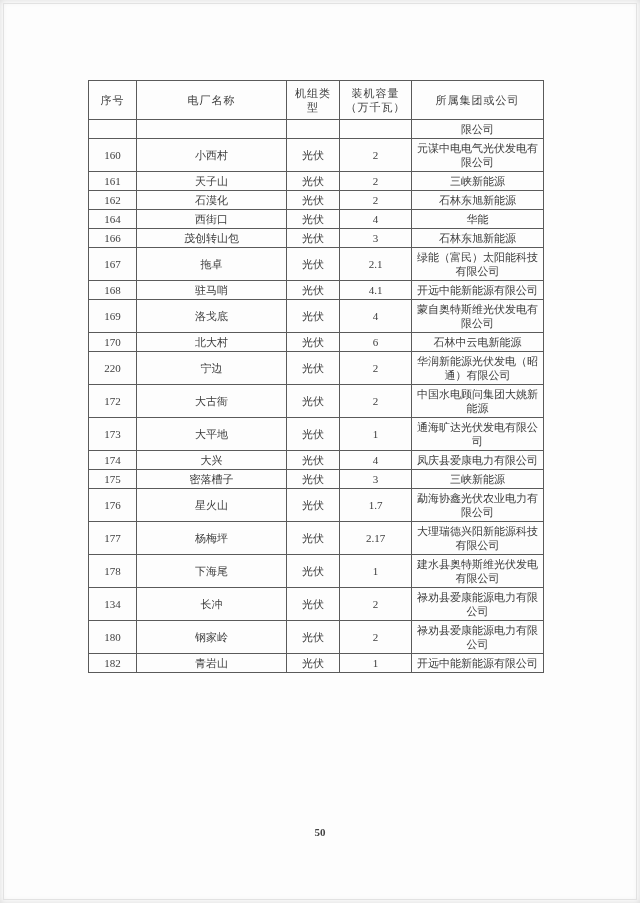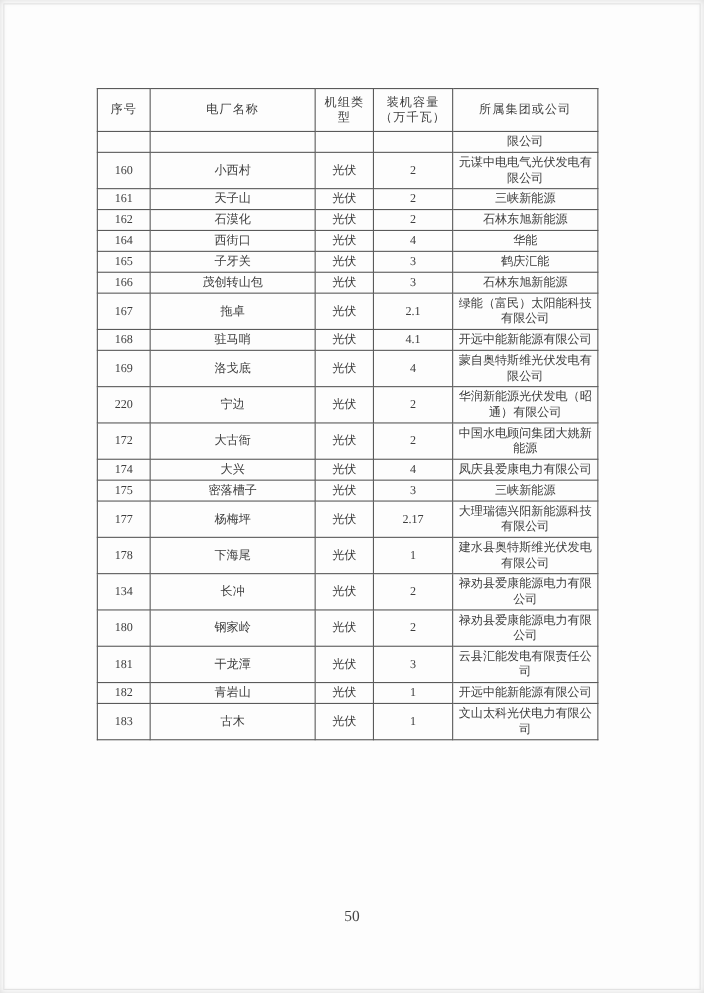--- a/index.html
+++ b/index.html
@@ -54,22 +54,23 @@
   .col-type     { width: 53px; }
   .col-capacity { width: 72px; }
   .col-company  { width: 132px; }
   .two-line span { display: block; }
   .page-number {
     position: absolute;
     top: 826px;
     left: 0;
     width: 100%;
     text-align: center;
-    font-size: 14px;
+    font-size: 11px;
     color: #444;
+    font-weight: bold;
   }
 </style>
 </head>
 <body>
 
 <div class="page">
   <div class="scan-frame"></div>
 
   <table class="plants">
     <colgroup>
@@ -125,27 +126,20 @@
         <td>石林东旭新能源</td>
       </tr>
         <tr style="">
         <td>164</td>
         <td>西街口</td>
         <td>光伏</td>
         <td>4</td>
         <td>华能</td>
       </tr>
         <tr style="">
-        <td>165</td>
-        <td>子牙关</td>
-        <td>光伏</td>
-        <td>3</td>
-        <td>鹤庆汇能</td>
-      </tr>
-        <tr style="">
         <td>166</td>
         <td>茂创转山包</td>
         <td>光伏</td>
         <td>3</td>
         <td>石林东旭新能源</td>
       </tr>
         <tr style="">
         <td>167</td>
         <td>拖卓</td>
         <td>光伏</td>
@@ -160,48 +154,69 @@
         <td>开远中能新能源有限公司</td>
       </tr>
         <tr style="">
         <td>169</td>
         <td>洛戈底</td>
         <td>光伏</td>
         <td>4</td>
         <td>蒙自奥特斯维光伏发电有限公司</td>
       </tr>
         <tr style="">
+        <td>170</td>
+        <td>北大村</td>
+        <td>光伏</td>
+        <td>6</td>
+        <td>石林中云电新能源</td>
+      </tr>
+        <tr style="">
         <td>220</td>
         <td>宁边</td>
         <td>光伏</td>
         <td>2</td>
         <td>华润新能源光伏发电（昭通）有限公司</td>
       </tr>
         <tr style="">
         <td>172</td>
         <td>大古衙</td>
         <td>光伏</td>
         <td>2</td>
         <td>中国水电顾问集团大姚新能源</td>
       </tr>
         <tr style="">
+        <td>173</td>
+        <td>大平地</td>
+        <td>光伏</td>
+        <td>1</td>
+        <td>通海旷达光伏发电有限公司</td>
+      </tr>
+        <tr style="">
         <td>174</td>
         <td>大兴</td>
         <td>光伏</td>
         <td>4</td>
         <td>凤庆县爱康电力有限公司</td>
       </tr>
         <tr style="">
         <td>175</td>
         <td>密落槽子</td>
         <td>光伏</td>
         <td>3</td>
         <td>三峡新能源</td>
       </tr>
         <tr style="">
+        <td>176</td>
+        <td>星火山</td>
+        <td>光伏</td>
+        <td>1.7</td>
+        <td>勐海协鑫光伏农业电力有限公司</td>
+      </tr>
+        <tr style="">
         <td>177</td>
         <td>杨梅坪</td>
         <td>光伏</td>
         <td>2.17</td>
         <td>大理瑞德兴阳新能源科技有限公司</td>
       </tr>
         <tr style="">
         <td>178</td>
         <td>下海尾</td>
         <td>光伏</td>
@@ -216,37 +231,23 @@
         <td>禄劝县爱康能源电力有限公司</td>
       </tr>
         <tr style="">
         <td>180</td>
         <td>钢家岭</td>
         <td>光伏</td>
         <td>2</td>
         <td>禄劝县爱康能源电力有限公司</td>
       </tr>
         <tr style="">
-        <td>181</td>
-        <td>干龙潭</td>
-        <td>光伏</td>
-        <td>3</td>
-        <td>云县汇能发电有限责任公司</td>
-      </tr>
-        <tr style="">
         <td>182</td>
         <td>青岩山</td>
         <td>光伏</td>
         <td>1</td>
         <td>开远中能新能源有限公司</td>
       </tr>
-        <tr style="">
-        <td>183</td>
-        <td>古木</td>
-        <td>光伏</td>
-        <td>1</td>
-        <td>文山太科光伏电力有限公司</td>
-      </tr>
       </tbody>
   </table>
 
   <div class="page-number">50</div>
 </div>
 
 </body></html>

